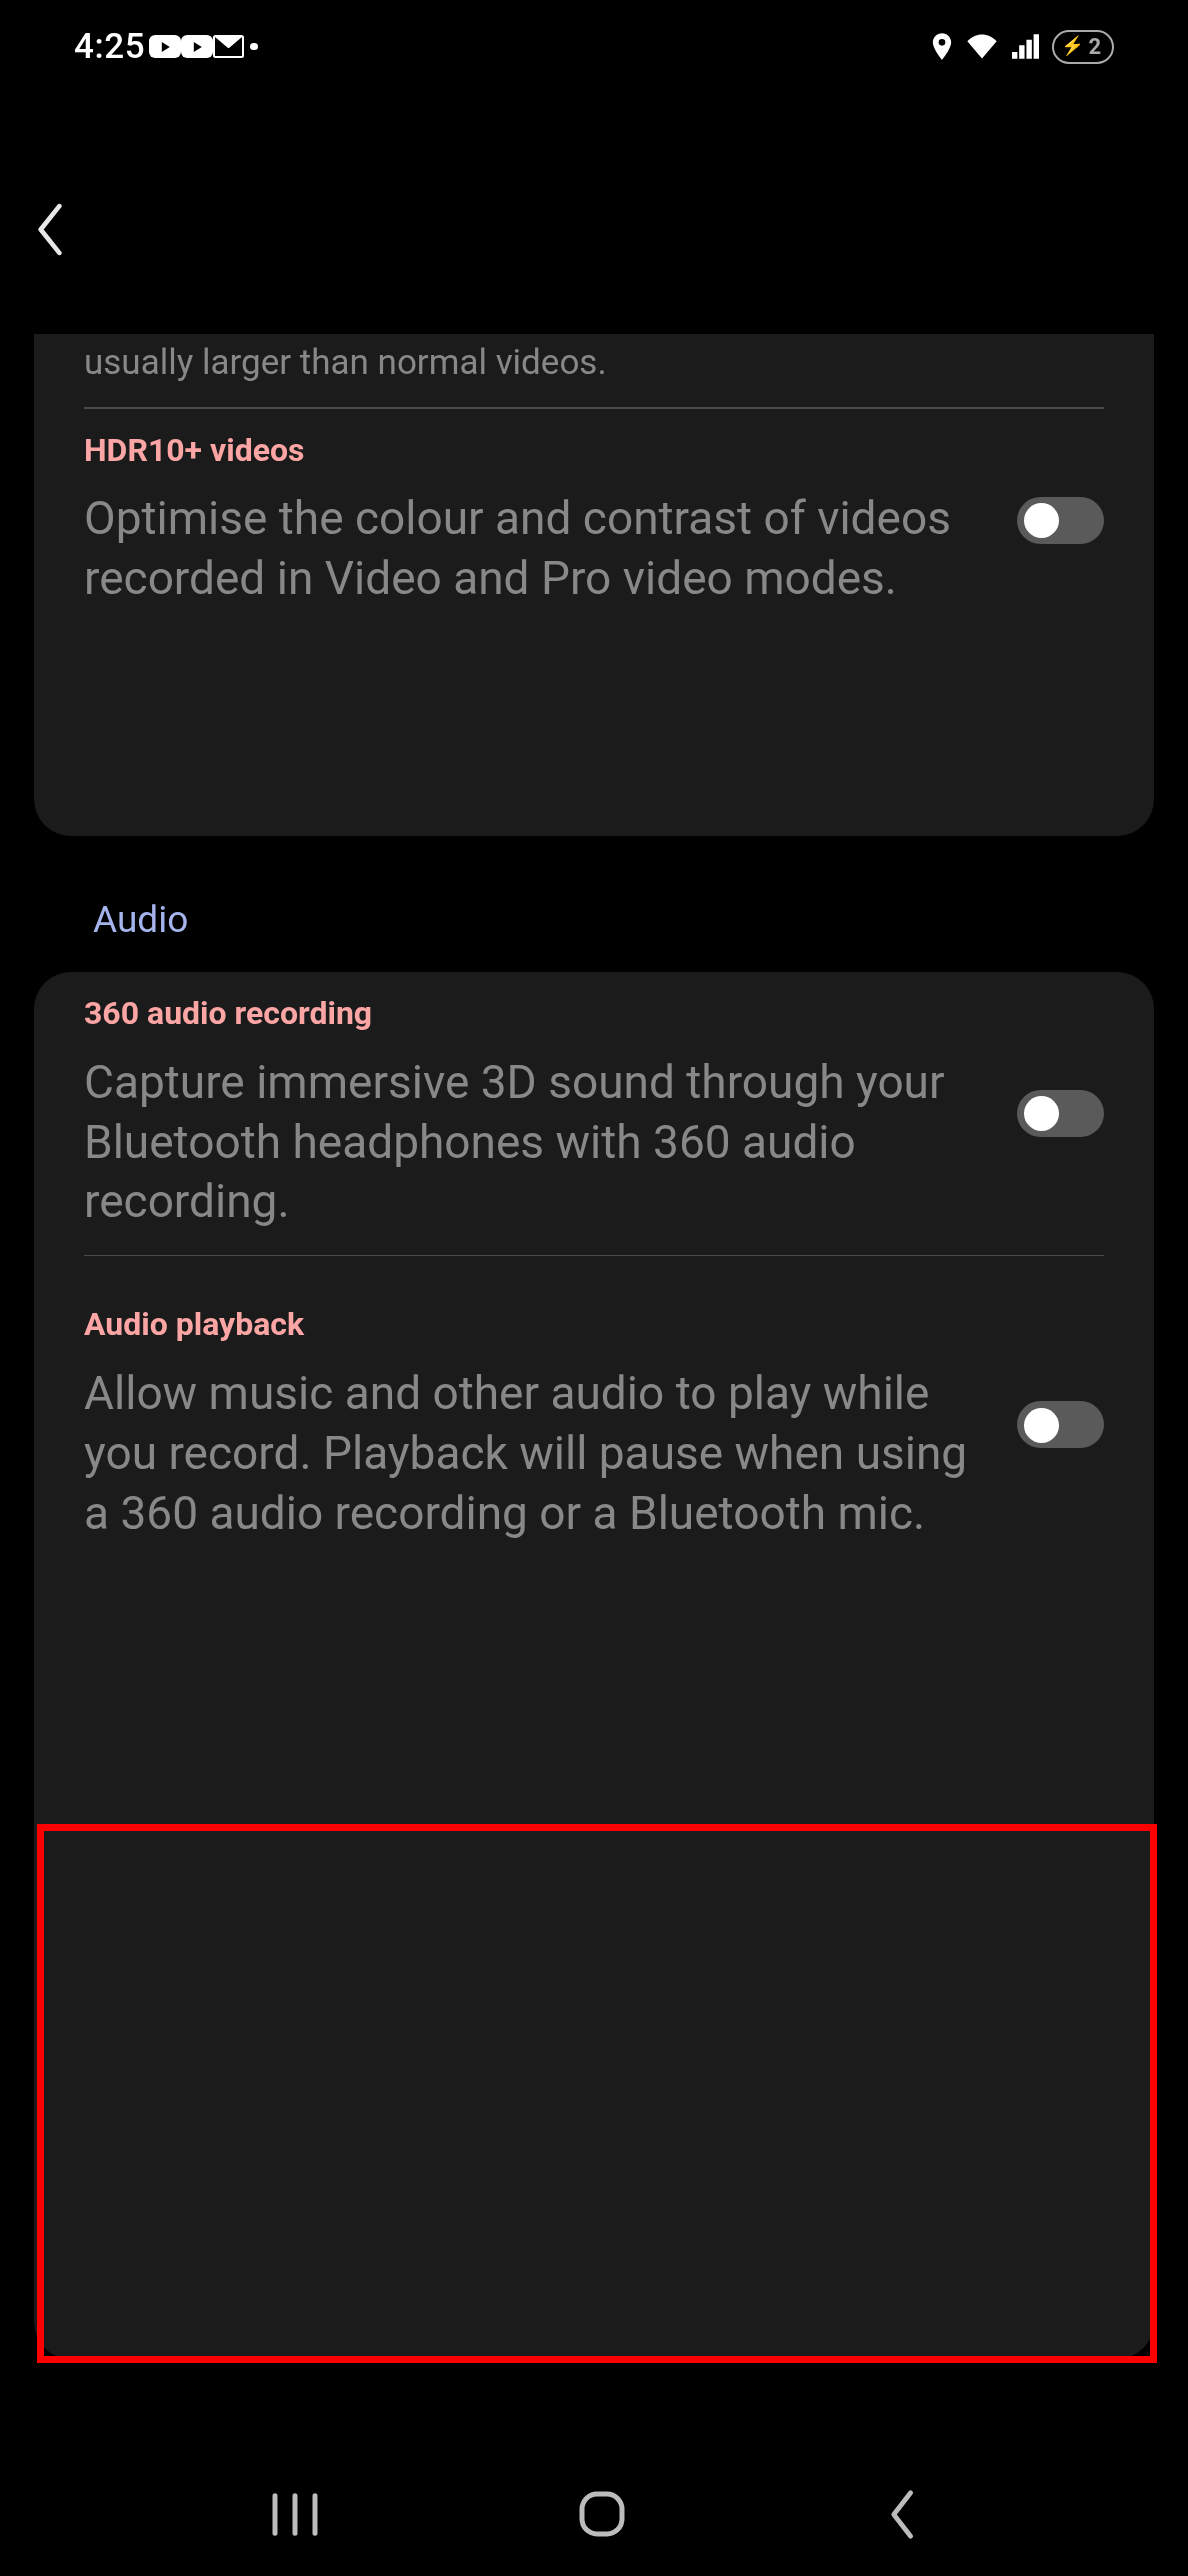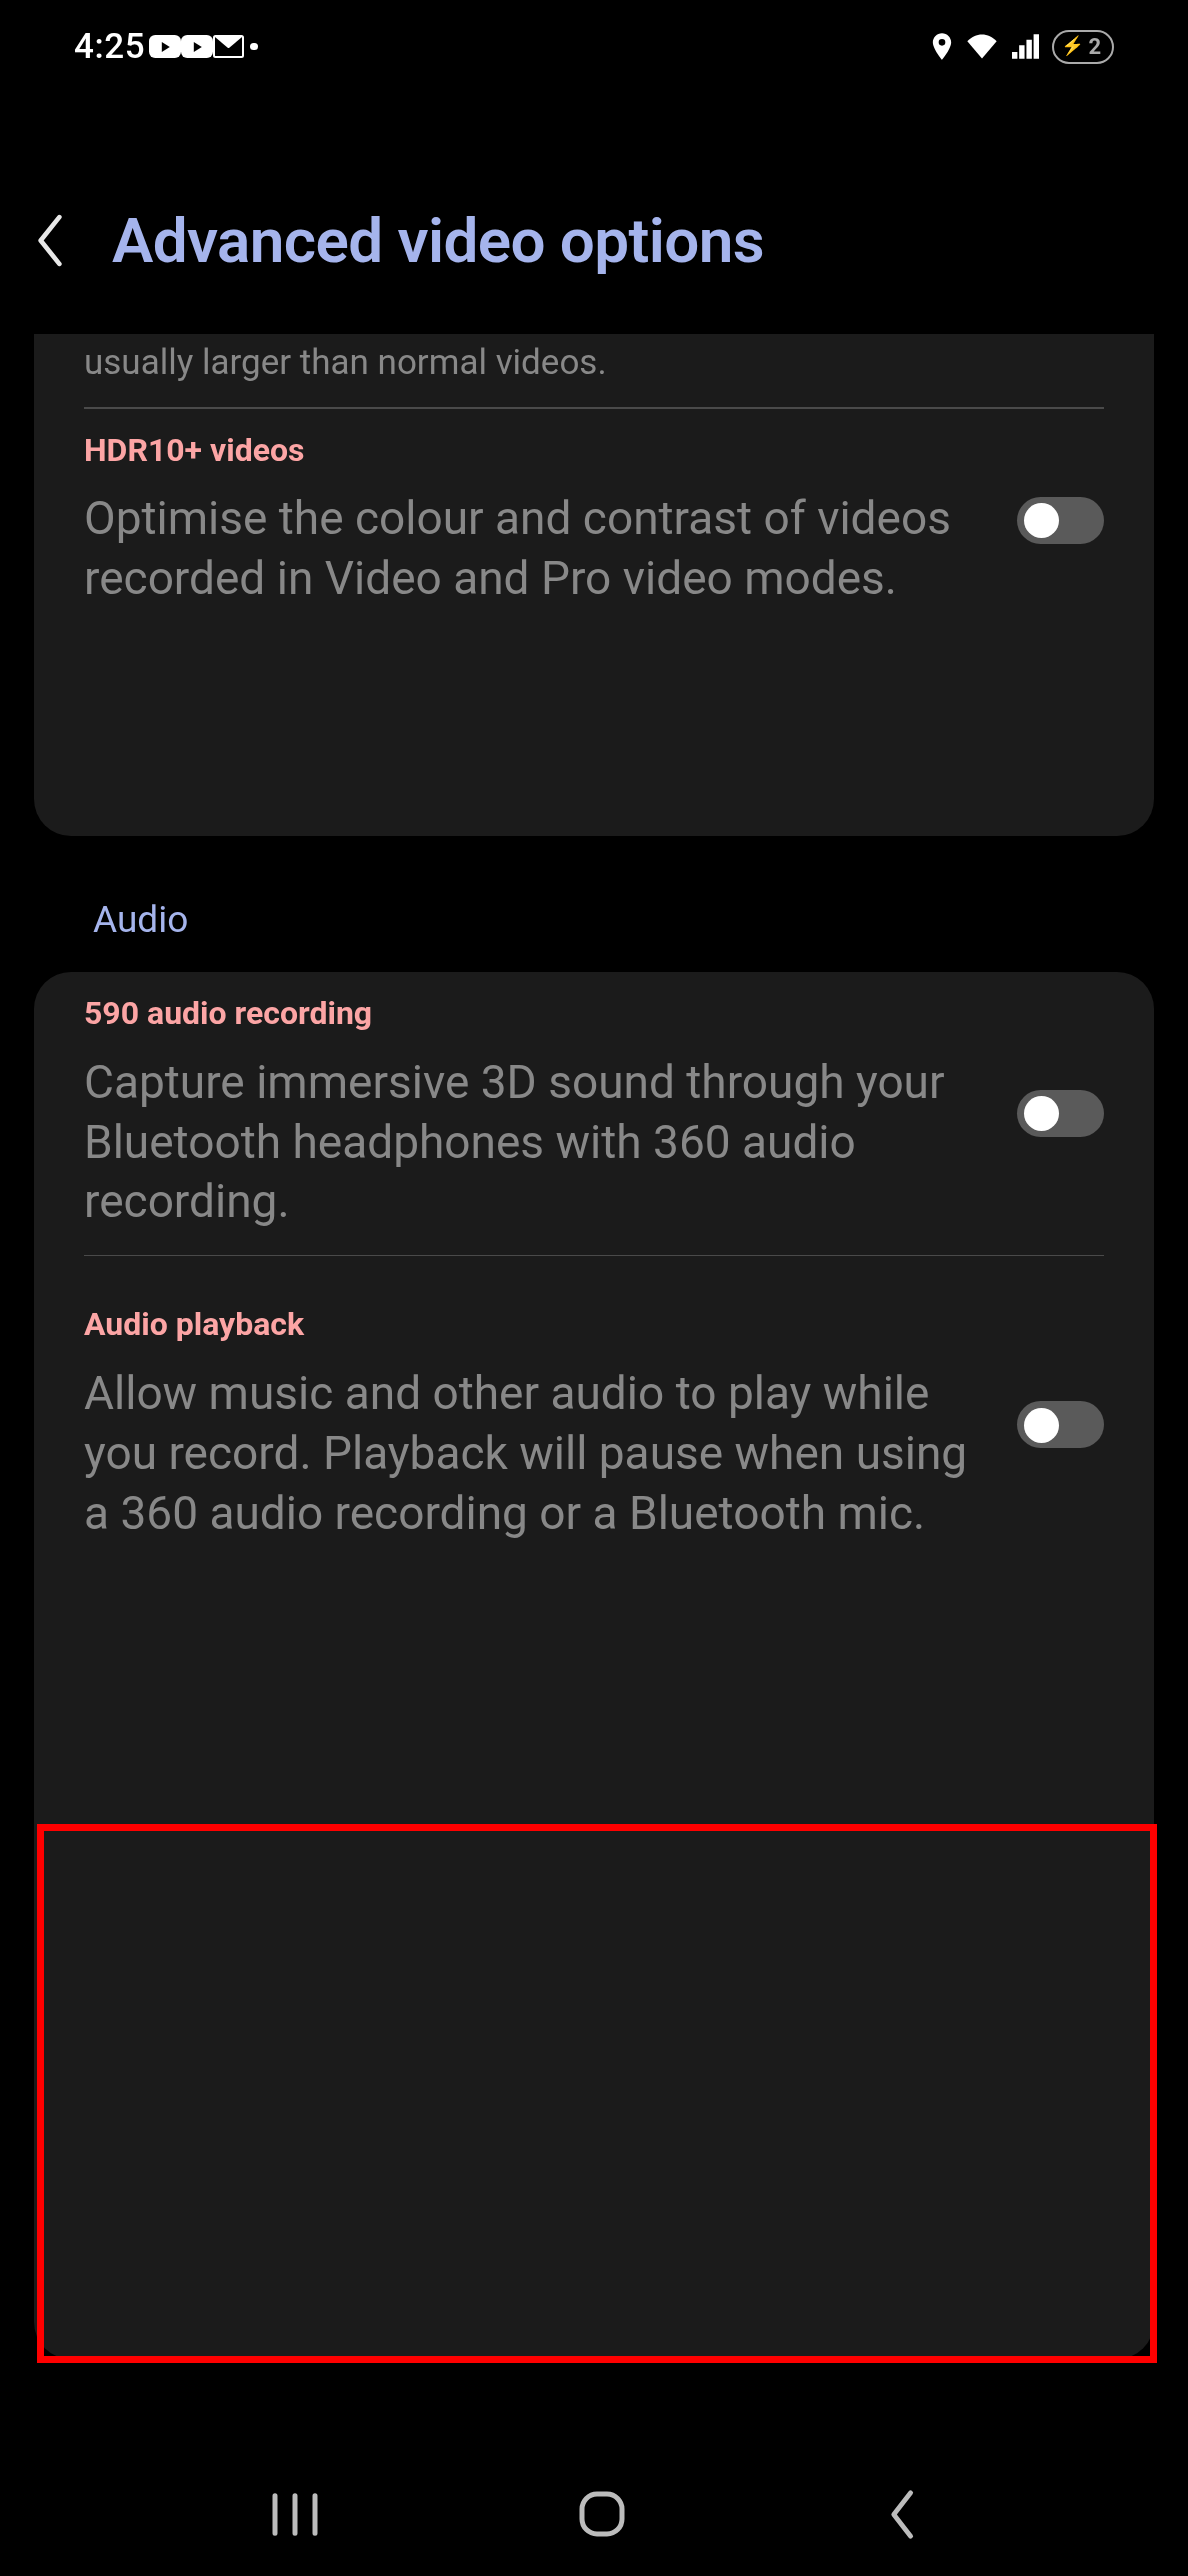--- a/index.html
+++ b/index.html
@@ -284,21 +284,20 @@
     </span>
   </div>
 </div>
 
 <div class="screen-header">
   <div class="back-btn">
     <svg width="28" height="53" viewBox="0 0 24 44">
         <path fill="none" stroke="#e8e8e8" stroke-width="4" stroke-linecap="round" stroke-linejoin="round" d="M20 2 4 22l16 20"></path>
       </svg>
   </div>
-  <div class="screen-title">Advanced video options</div>
 </div>
 
 <div class="panel video">
 
   <div class="row clipped">
     <div class="text-block">
       <div class="desc-only">usually larger than normal videos.</div>
     </div>
   </div>
   <div class="row-divider"></div>
@@ -315,21 +314,21 @@
 </div>
 
 <div class="section-label audio">Audio</div>
 
 <div class="panel audio">
 
   <div class="row-divider"></div>
 
   <div class="row">
     <div class="text-block">
-      <div class="title">590 audio recording</div>
+      <div class="title">360 audio recording</div>
       <div class="desc">Capture immersive 3D sound through your Bluetooth headphones with 360 audio recording.</div>
     </div>
     <div class="switch off">
         <div class="knob"></div>
       </div>
   </div>
   <div class="row-divider"></div>
 
   <div class="row" style="padding-top:50px; padding-bottom:50px;">
     <div class="text-block">

